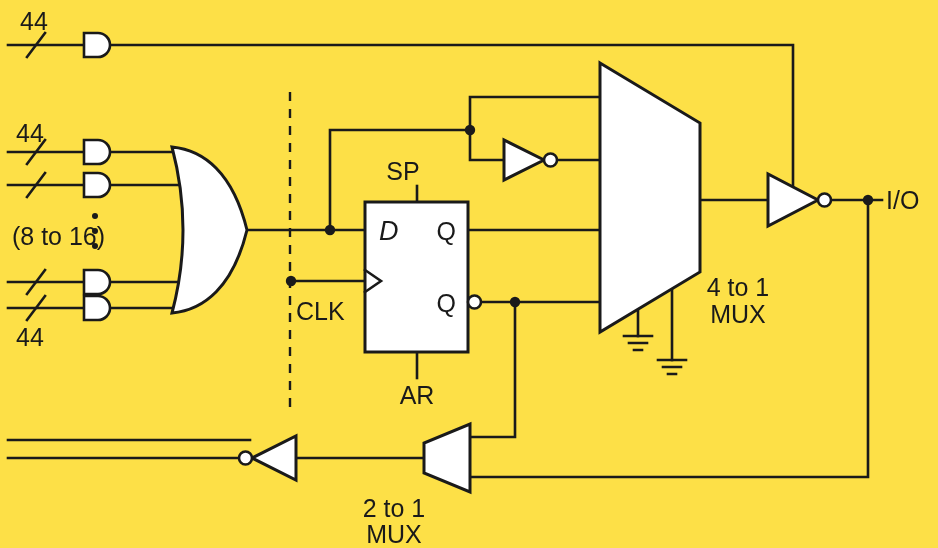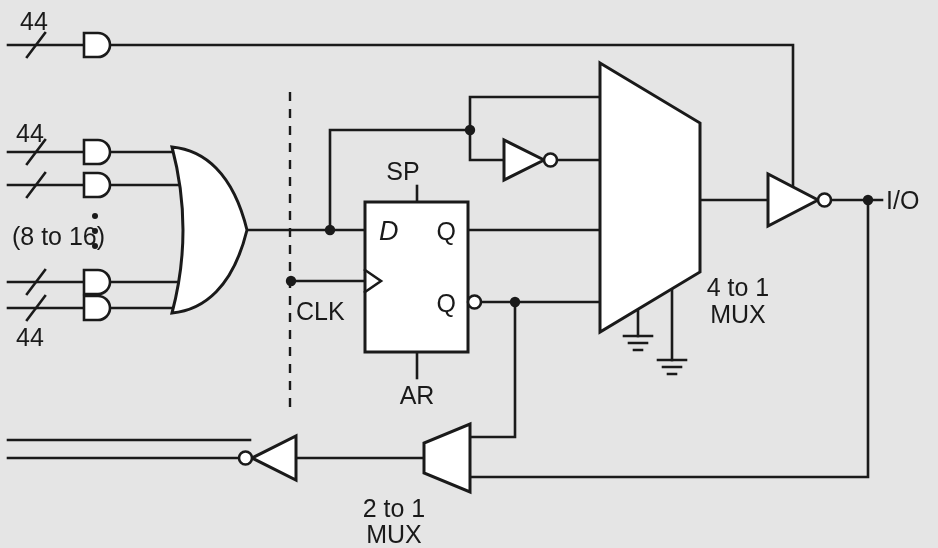--- a/index.html
+++ b/index.html
@@ -3,21 +3,21 @@
 <meta charset="utf-8">
 <style>
   html, body {
     margin: 0;
     padding: 0;
     background: #ffffff;
   }
   .stage {
     width: 938px;
     height: 548px;
-    background: #e5e5e5;
+    background: #fde047;
     position: relative;
     overflow: hidden;
   }
   svg { display: block; }
   .wire {
     stroke: #1a1a1a;
     stroke-width: 2.6;
     fill: none;
     stroke-linecap: square;
   }

